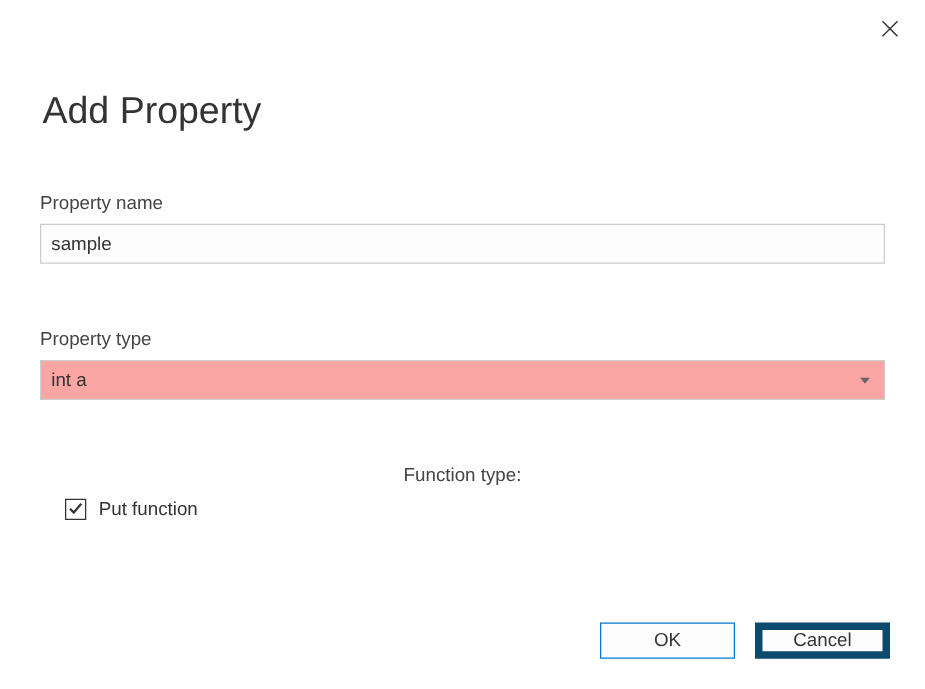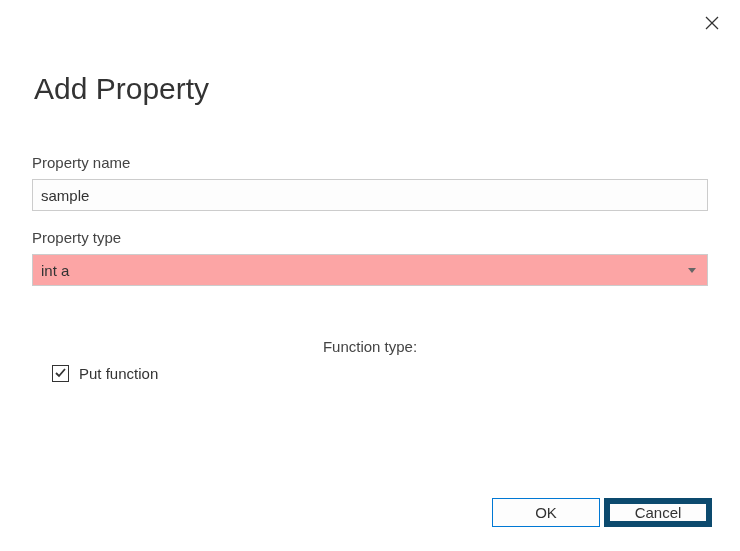--- a/index.html
+++ b/index.html
@@ -40,21 +40,21 @@
     .title {
       font-size: 30px;
       font-weight: 400;
       color: #333;
       padding: 72px 0 0 34px;
     }
     .content {
       padding: 48px 32px 0 32px;
     }
     .field-group {
-      margin-bottom: 18px;
+      margin-bottom: 52px;
     }
     .field-label {
       font-size: 15px;
       color: #444;
       margin-bottom: 8px;
       display: block;
     }
     .text-input {
       width: 100%;
       height: 32px;
@@ -124,21 +124,21 @@
     }
     .checkbox-label {
       font-size: 15px;
       color: #333;
     }
     .button-row {
       position: absolute;
       bottom: 24px;
       right: 28px;
       display: flex;
-      gap: 4px;
+      gap: 16px;
     }
     .btn {
       width: 108px;
       height: 29px;
       font-size: 15px;
       font-family: inherit;
       display: flex;
       align-items: center;
       justify-content: center;
       cursor: pointer;

